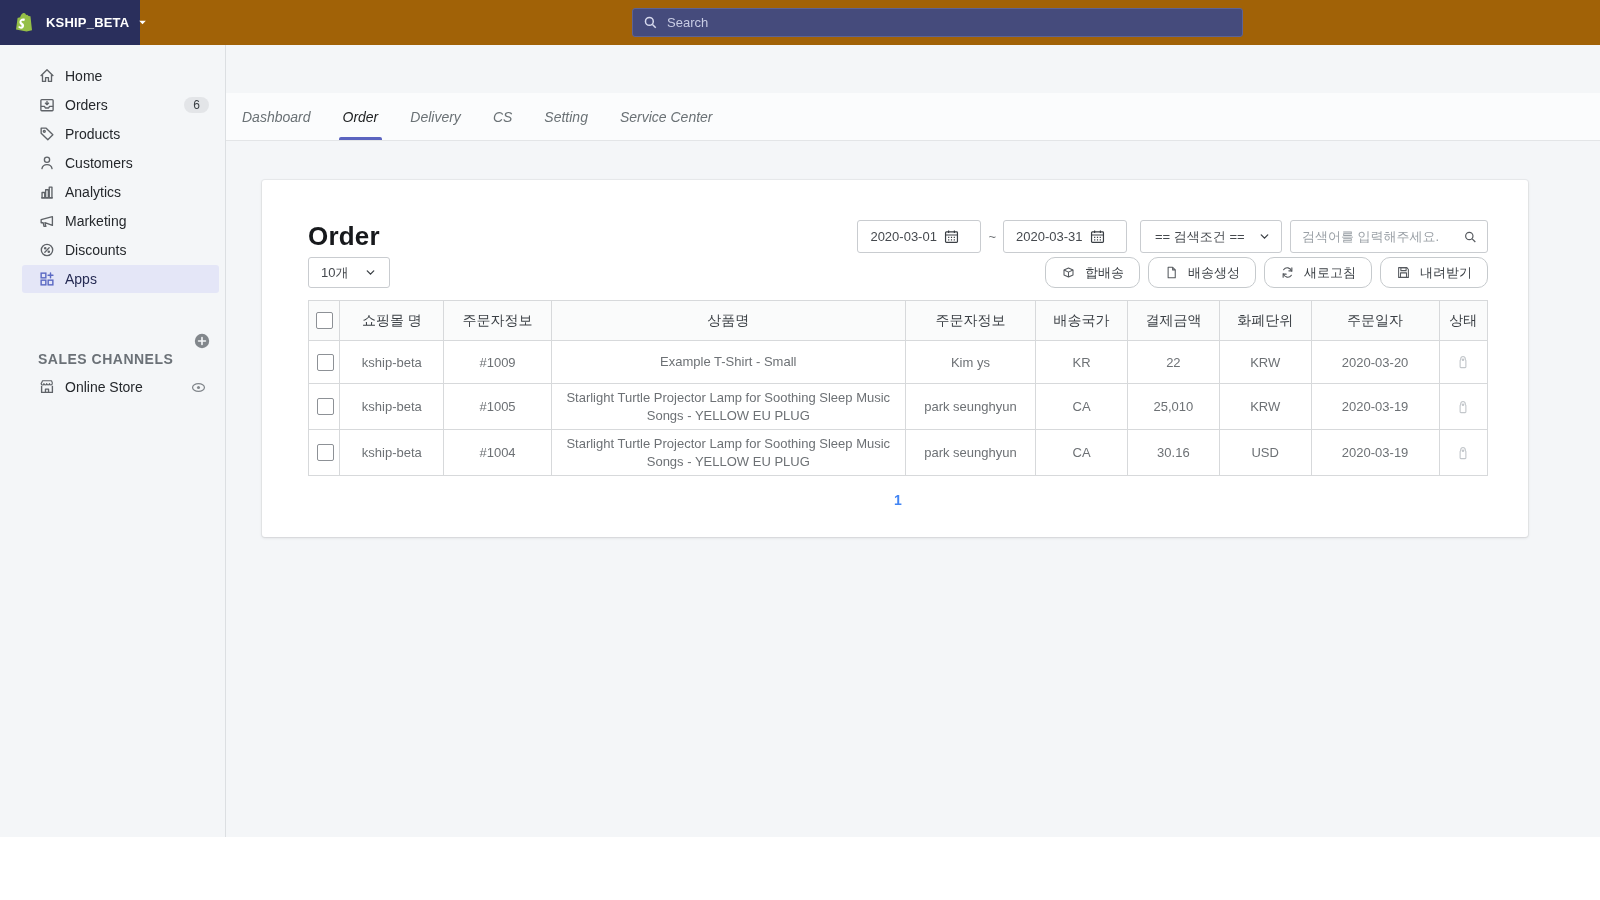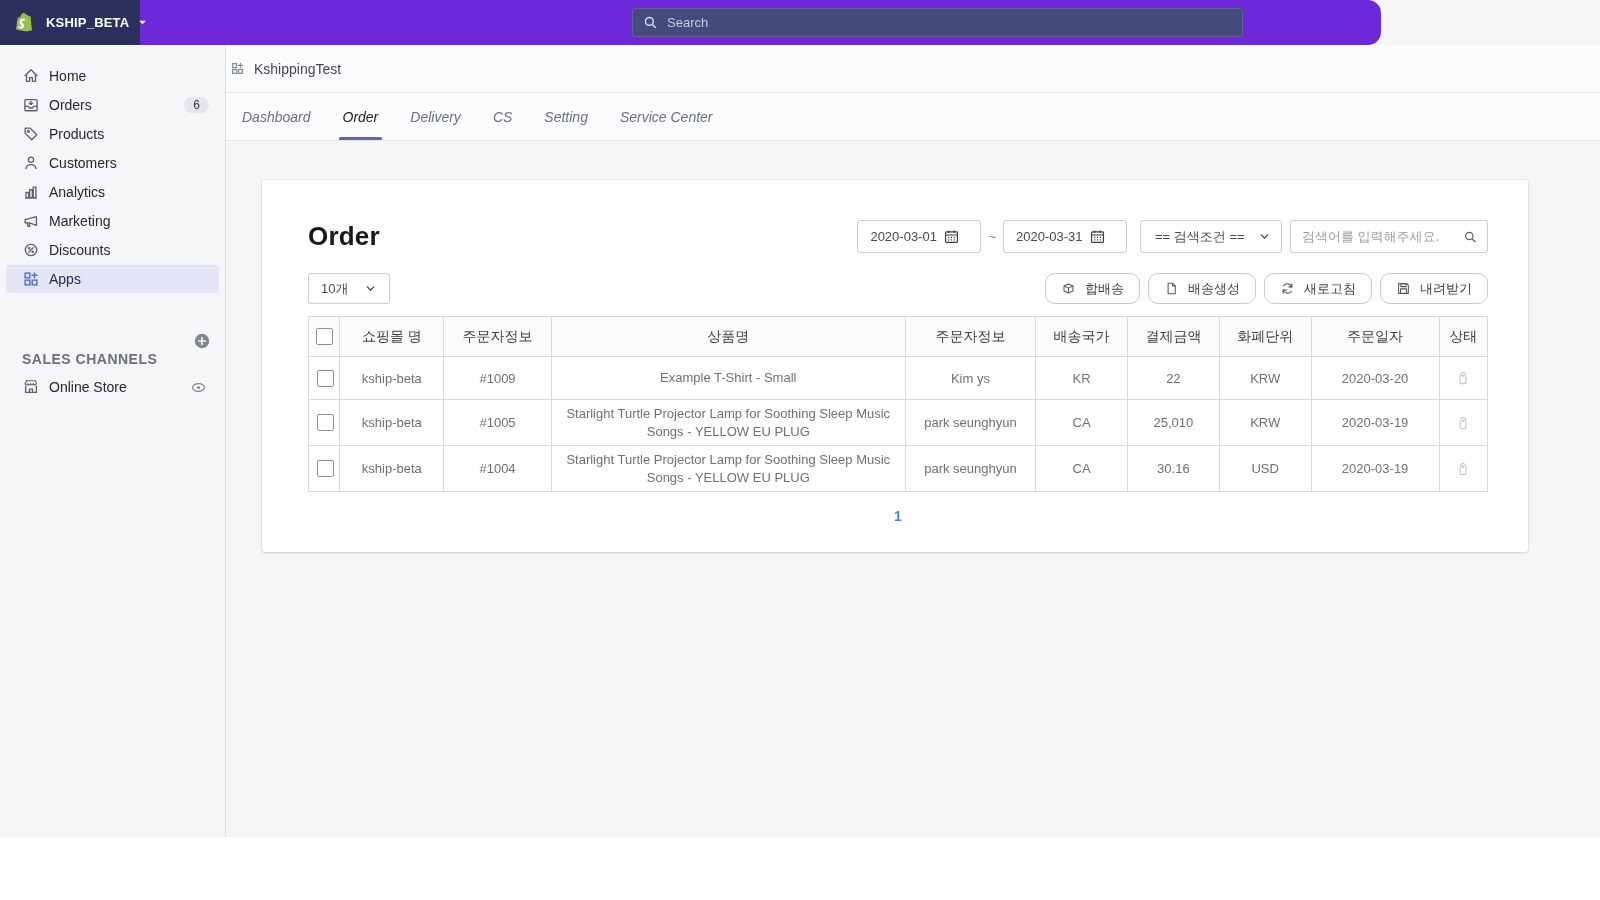--- a/index.html
+++ b/index.html
@@ -1,31 +1,31 @@
 <!DOCTYPE html>
 <html><head>
 <meta charset="utf-8">
 <style>
   * { margin:0; padding:0; box-sizing:border-box; }
   html,body { width:1600px; height:900px; background:#fff; font-family:"Liberation Sans","DejaVu Sans",sans-serif; }
   .app { position:absolute; top:0; left:0; width:1600px; height:837px; background:#f4f6f8; overflow:hidden; }
 
   
-  .topbar { position:absolute; top:0; left:0; width:1381px; height:45px; background:#6d28d9; z-index:30;border-radius:13px; }
+  .topbar { position:absolute; top:0; left:0; width:1600px; height:45px; background:#a16207; z-index:30; }
   .store-chip { position:absolute; left:0; top:0; width:140px; height:45px; background:#2a2f5c; display:flex; align-items:center; padding-left:13px; cursor:pointer; }
   .store-logo { width:24px; height:24px; flex:0 0 auto; }
   .store-name { color:#fff; font-size:13px; font-weight:bold; margin-left:9px; letter-spacing:.2px; }
   .store-caret { margin-left:8px; display:flex; }
   .top-search { position:absolute; left:632px; top:8px; width:611px; height:29px; background:#454b7c; border:1px solid #5d6394; border-radius:3px; display:flex; align-items:center; padding:0 10px; }
   .top-search svg { flex:0 0 auto; }
   .top-search input { background:transparent; border:none; outline:none; color:#e6e8f5; font-size:13px; margin-left:9px; width:100%; font-family:inherit; }
   .top-search input::placeholder { color:#c8cce4; opacity:1; }
 
   
-  .sidebar { position:absolute; top:45px; left:0; width:226px; height:792px; background:#f4f6f8; border-right:1px solid #dcdfe2; padding-top:17px; z-index:20; }
+  .sidebar { position:absolute; top:45px; left:16px; width:210px; height:792px; background:#f4f6f8; border-right:1px solid #dcdfe2; padding-top:17px; z-index:20; }
   .nav-item { height:28px; margin:0 6px 1px 6px; border-radius:3px; display:flex; align-items:center; padding-left:16px; cursor:pointer; color:#5f6368; }
   .nav-item .nav-label { font-size:14px; font-weight:500; color:#25282c; margin-left:9px; }
   .nav-item.active { background:#e4e6f7; }
   .nav-item.active svg { color:#5c6ac4; }
   .nav-item.active .nav-label { color:#252a53; }
   .nav-badge { margin-left:auto; margin-right:10px; background:#e3e5e8; color:#3b4045; border-radius:9px; font-size:12px; padding:1px 9px; }
   .side-section { display:flex; align-items:center; margin:22px 14px 6px 22px; }
   .side-caption { font-size:14px; font-weight:600; letter-spacing:.5px; color:#6b7177;margin-top:36px; }
   .side-section .spacer, .nav-item .spacer { flex:1; }
   .icon-btn { display:flex; align-items:center; cursor:pointer; color:#82878c; }
@@ -47,21 +47,21 @@
   .filters { margin-left:auto; display:flex; align-items:center; }
   .inp { height:33px; border:1px solid #c9ccd0; border-radius:3px; background:#fff; display:flex; align-items:center; font-size:13px; color:#45494e; }
   .date-box { width:124px; padding:0 9px 0 12px; cursor:pointer; }
   .date-box .dval { margin-right:6px; }
   .tilde { color:#6d7175; margin:0 7px; font-size:13px; }
   .cond-select { width:142px; margin-left:13px; padding:0 10px 0 14px; cursor:pointer; justify-content:space-between; }
   .kw-search { width:198px; margin-left:8px; padding:0 9px 0 11px; }
   .kw-search input { border:none; outline:none; font-size:13px; color:#45494e; width:100%; font-family:inherit; }
   .kw-search input::placeholder { color:#9aa0a6; opacity:1; }
 
-  .toolbar { display:flex; align-items:flex-start; margin-top:20px; }
+  .toolbar { display:flex; align-items:flex-start; margin-top:4px; }
   .size-select { width:82px; height:31px; padding:0 12px; cursor:pointer; justify-content:space-between; }
   .btn-group { margin-left:auto; display:flex; }
   .btn { height:31px; margin-left:8px; border:1px solid #c6cacd; border-radius:10px; background:#fff; display:flex; align-items:center; padding:0 15px; font-size:13px; color:#3a3f44; cursor:pointer; }
   .btn svg { margin-right:9px; color:#55595e; }
 
   
   table.orders { width:100%; border-collapse:collapse; table-layout:fixed; margin-top:12px; }
   table.orders th, table.orders td { border:1px solid #d7d9db; font-weight:400; }
   table.orders thead th { height:40px; background:#fafbfb; font-size:14px; color:#3a3f44; text-align:center; }
   table.orders td { height:43px; font-size:13px; color:#6d7175; text-align:center; padding:5px 8px; }
@@ -185,31 +185,20 @@
       <span class="nav-label">Online Store</span>
       <span class="trail-icon icon-btn">
         <svg width="17" height="17" viewBox="0 0 20 20" fill="none" stroke="#82878c" stroke-width="1.5">
             <ellipse cx="10" cy="10" rx="7" ry="4.6"></ellipse>
             <circle cx="10" cy="10" r="1.8" fill="#82878c" stroke="none"></circle>
           </svg>
       </span>
     </div>
   </div>
 
-  <div class="crumb-row">
-    <span class="crumb">
-      <svg width="15" height="15" viewBox="0 0 20 20" fill="none" stroke="currentColor" stroke-width="1.8" stroke-linecap="round">
-          <rect x="3.5" y="3.5" width="5.2" height="5.2"></rect>
-          <rect x="3.5" y="11.3" width="5.2" height="5.2"></rect>
-          <rect x="11.3" y="11.3" width="5.2" height="5.2"></rect>
-          <path d="M13.9 3.2v5.4M11.2 5.9h5.4"></path>
-        </svg>
-      <span class="crumb-title">KshippingTest</span>
-    </span>
-  </div>
   <div class="tabs-row">
     <span class="tab">Dashboard</span>
     <span class="tab active">Order</span>
     <span class="tab">Delivery</span>
     <span class="tab">CS</span>
     <span class="tab">Setting</span>
     <span class="tab">Service Center</span>
   </div>
 
   <div class="card">

